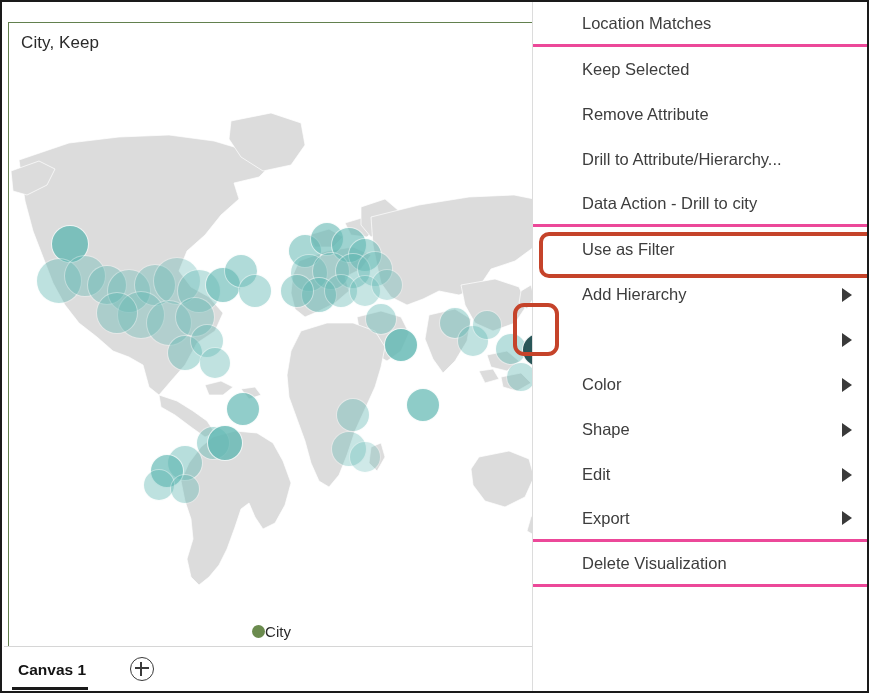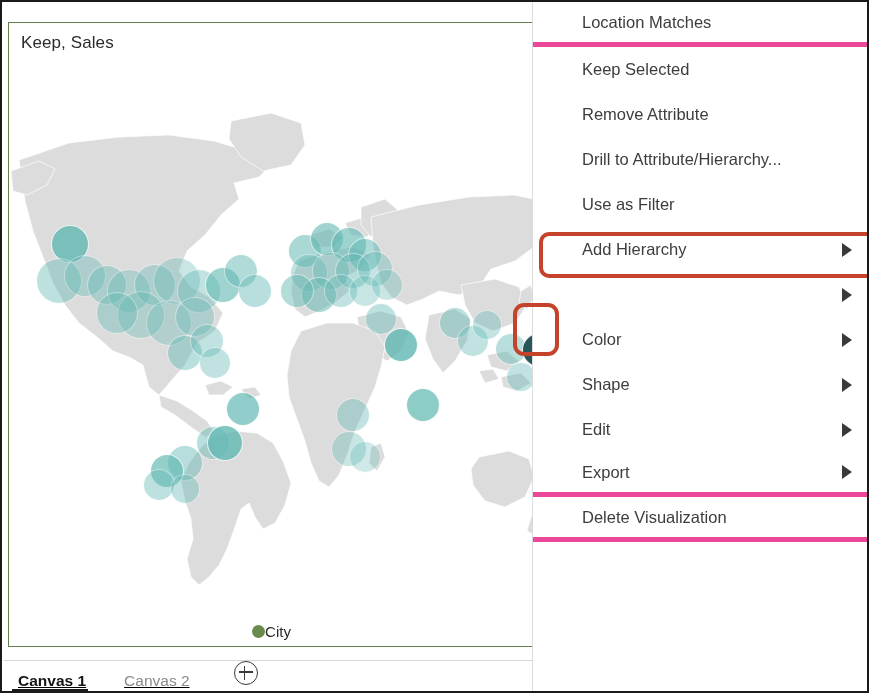--- a/index.html
+++ b/index.html
@@ -67,27 +67,27 @@
     width: 13px; height: 13px;
     border-radius: 50%;
     background: #6b8b4e;
   }
   #legend-label { font-size: 15px; color: #2b2b2b; }
 
   
   #tabbar {
     position: absolute;
     left: 2px; bottom: 0;
-    width: 531px; height: 31px;
+    width: 531px; height: 45px;
     background: #ffffff;
     border-top: 1px solid #d6d6d6;
     display: flex;
+    align-items: center;
     padding-left: 8px;
     box-sizing: border-box;
-    text-decoration: underline;
   }
   .tab {
     font-size: 15.5px;
     color: #8a8a8a;
     padding: 11px 14px 10px 6px;
     margin-right: 18px;
     white-space: nowrap;
     position: relative;
   }
   .tab.active {
@@ -132,21 +132,21 @@
     height: 45px;
     display: flex;
     align-items: center;
     padding-left: 49px;
     box-sizing: border-box;
     font-size: 16.5px;
     color: #3d3d3d;
     white-space: nowrap;
     cursor: default;
   }
-  .mi.sep-after { border-bottom: 5px solid #ec4899; }
+  .mi.sep-after { border-bottom: 3px solid #ec4899; }
   .mi .arrow {
     position: absolute;
     right: 15px; top: 50%;
     transform: translateY(-50%);
     width: 0; height: 0;
     border-top: 7px solid transparent;
     border-bottom: 7px solid transparent;
     border-left: 10px solid #3a3a3a;
   }
   
@@ -175,21 +175,21 @@
     pointer-events: none;
     z-index: 6;
   }
 </style>
 </head>
 <body>
 
 <div id="app">
 
   <div id="viz-panel" style="border-color: rgb(98, 128, 78);">
-    <div id="viz-title">Keep, Sales</div>
+    <div id="viz-title">City, Keep</div>
 
     <div id="map-area">
       <svg id="map-svg" width="525" height="560" viewBox="0 0 525 560">
         <g fill="#dcdcdc" stroke="#ffffff" stroke-width="0.7">
 
           <path d="M10,95 L60,78 L110,72 L160,70 L205,76 L245,88 L262,100 L250,112
                    L225,118 L230,134 L212,150 L196,170 L178,186 L170,206 L182,222
                    L200,232 L214,248 L206,266 L188,278 L176,300 L162,316 L150,330
                    L140,322 L134,300 L120,292 L104,286 L88,272 L70,258 L56,240
                    L44,218 L34,192 L24,166 L16,136 Z"></path>
@@ -303,21 +303,20 @@
     </div>
 
     <div id="viz-legend">
       <div id="legend-swatch" style="background: rgb(107, 139, 78);"></div>
       <div id="legend-label">City</div>
     </div>
   </div>
 
   <div id="tabbar">
     <div class="tab active">Canvas 1</div>
-    <div class="tab">Canvas 2</div>
     <div id="add-canvas"></div>
   </div>
 
   <div id="ctx-menu">
 
     <div class="mi sep-after">
       <span>Location Matches</span>
     </div>
 
     <div class="mi">
@@ -326,20 +325,23 @@
 
     <div class="mi">
       <span>Remove Attribute</span>
     </div>
 
     <div class="mi">
       <span>Drill to Attribute/Hierarchy...</span>
     </div>
 
 
+    <div class="mi sep-after">
+      <span>Data Action - Drill to city</span>
+    </div>
 
     <div class="mi">
       <span>Use as Filter</span>
     </div>
 
     <div class="mi">
       <span>Add Hierarchy</span>
       <span class="arrow"></span>
     </div>
 

